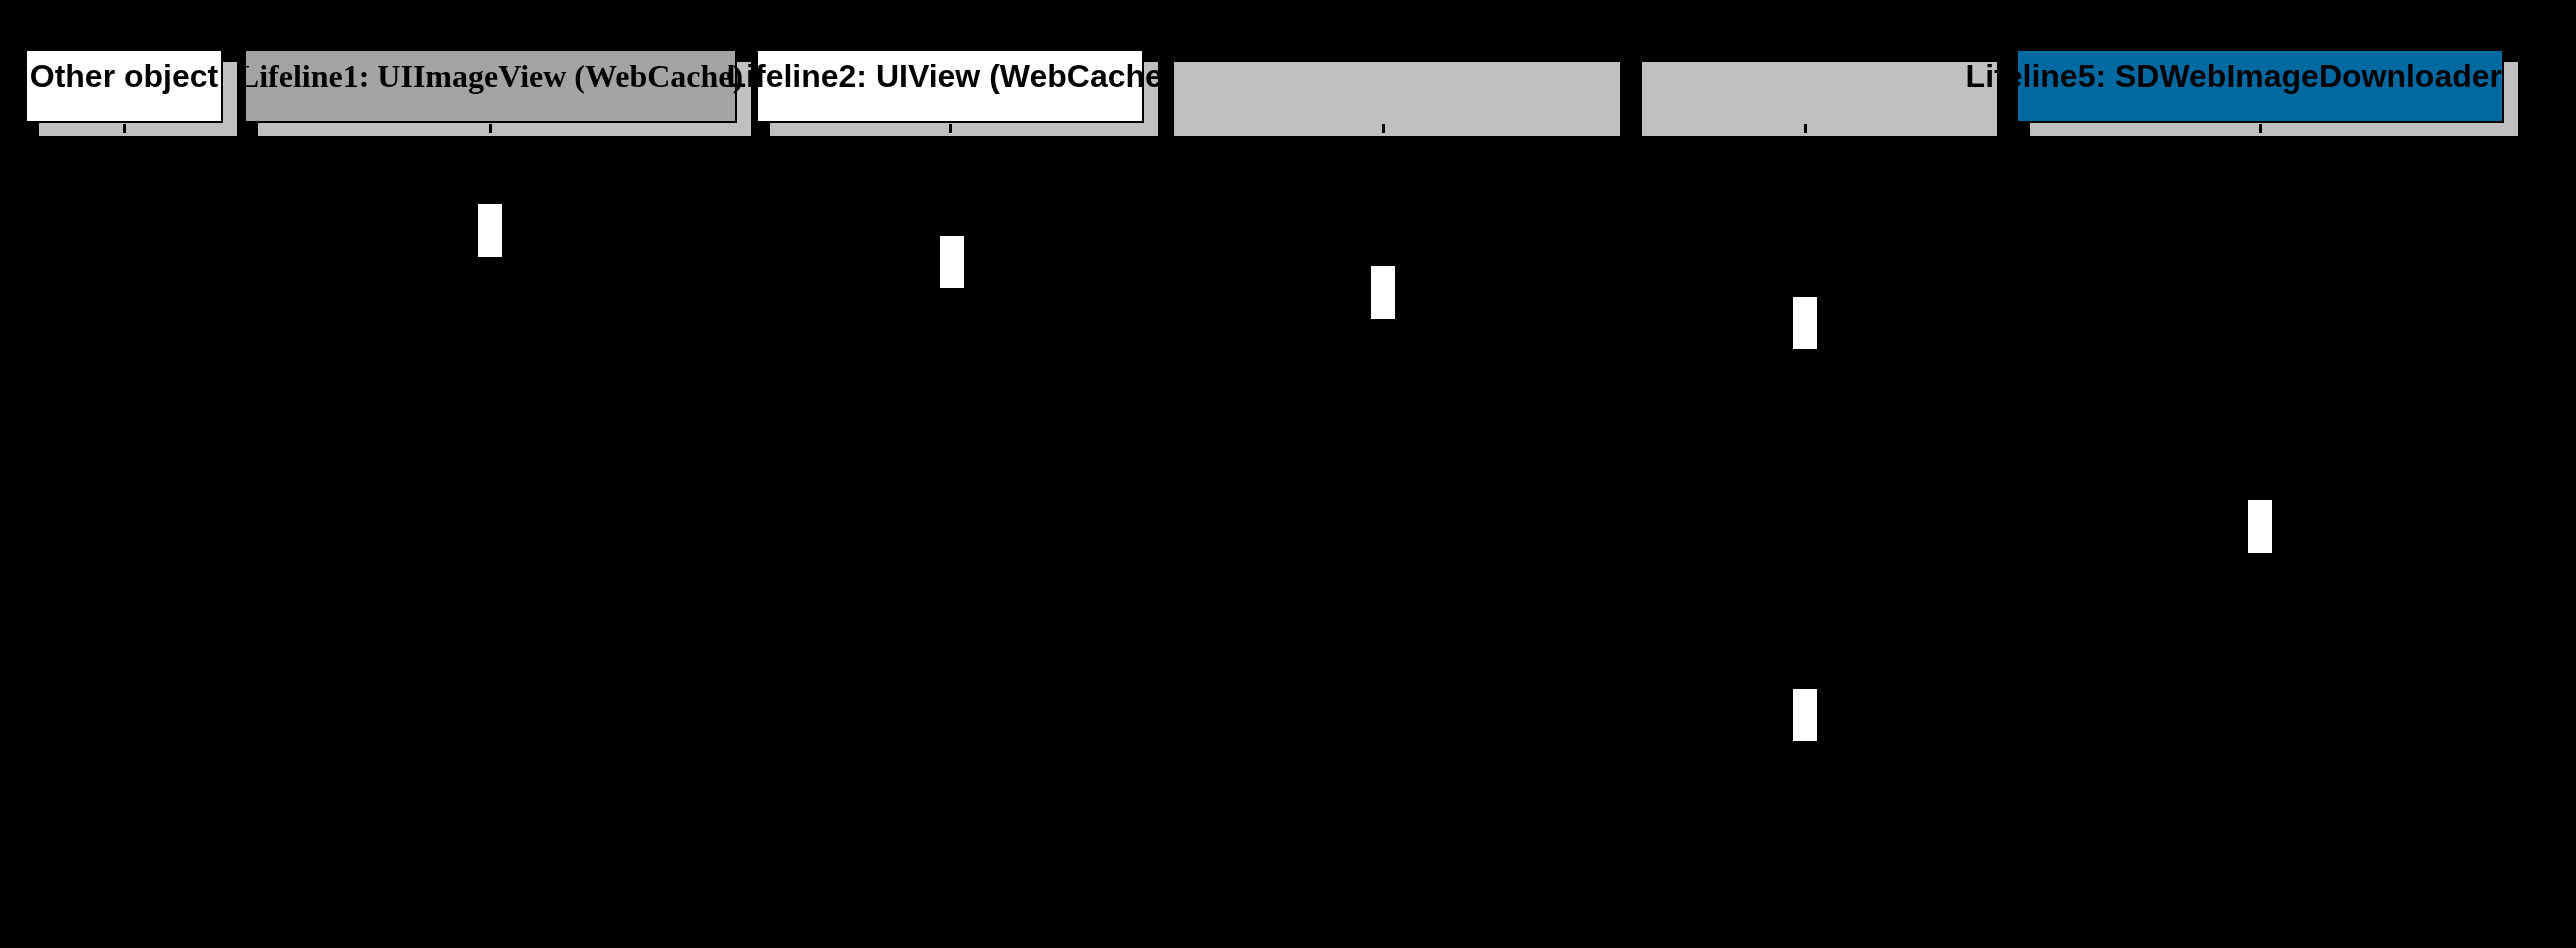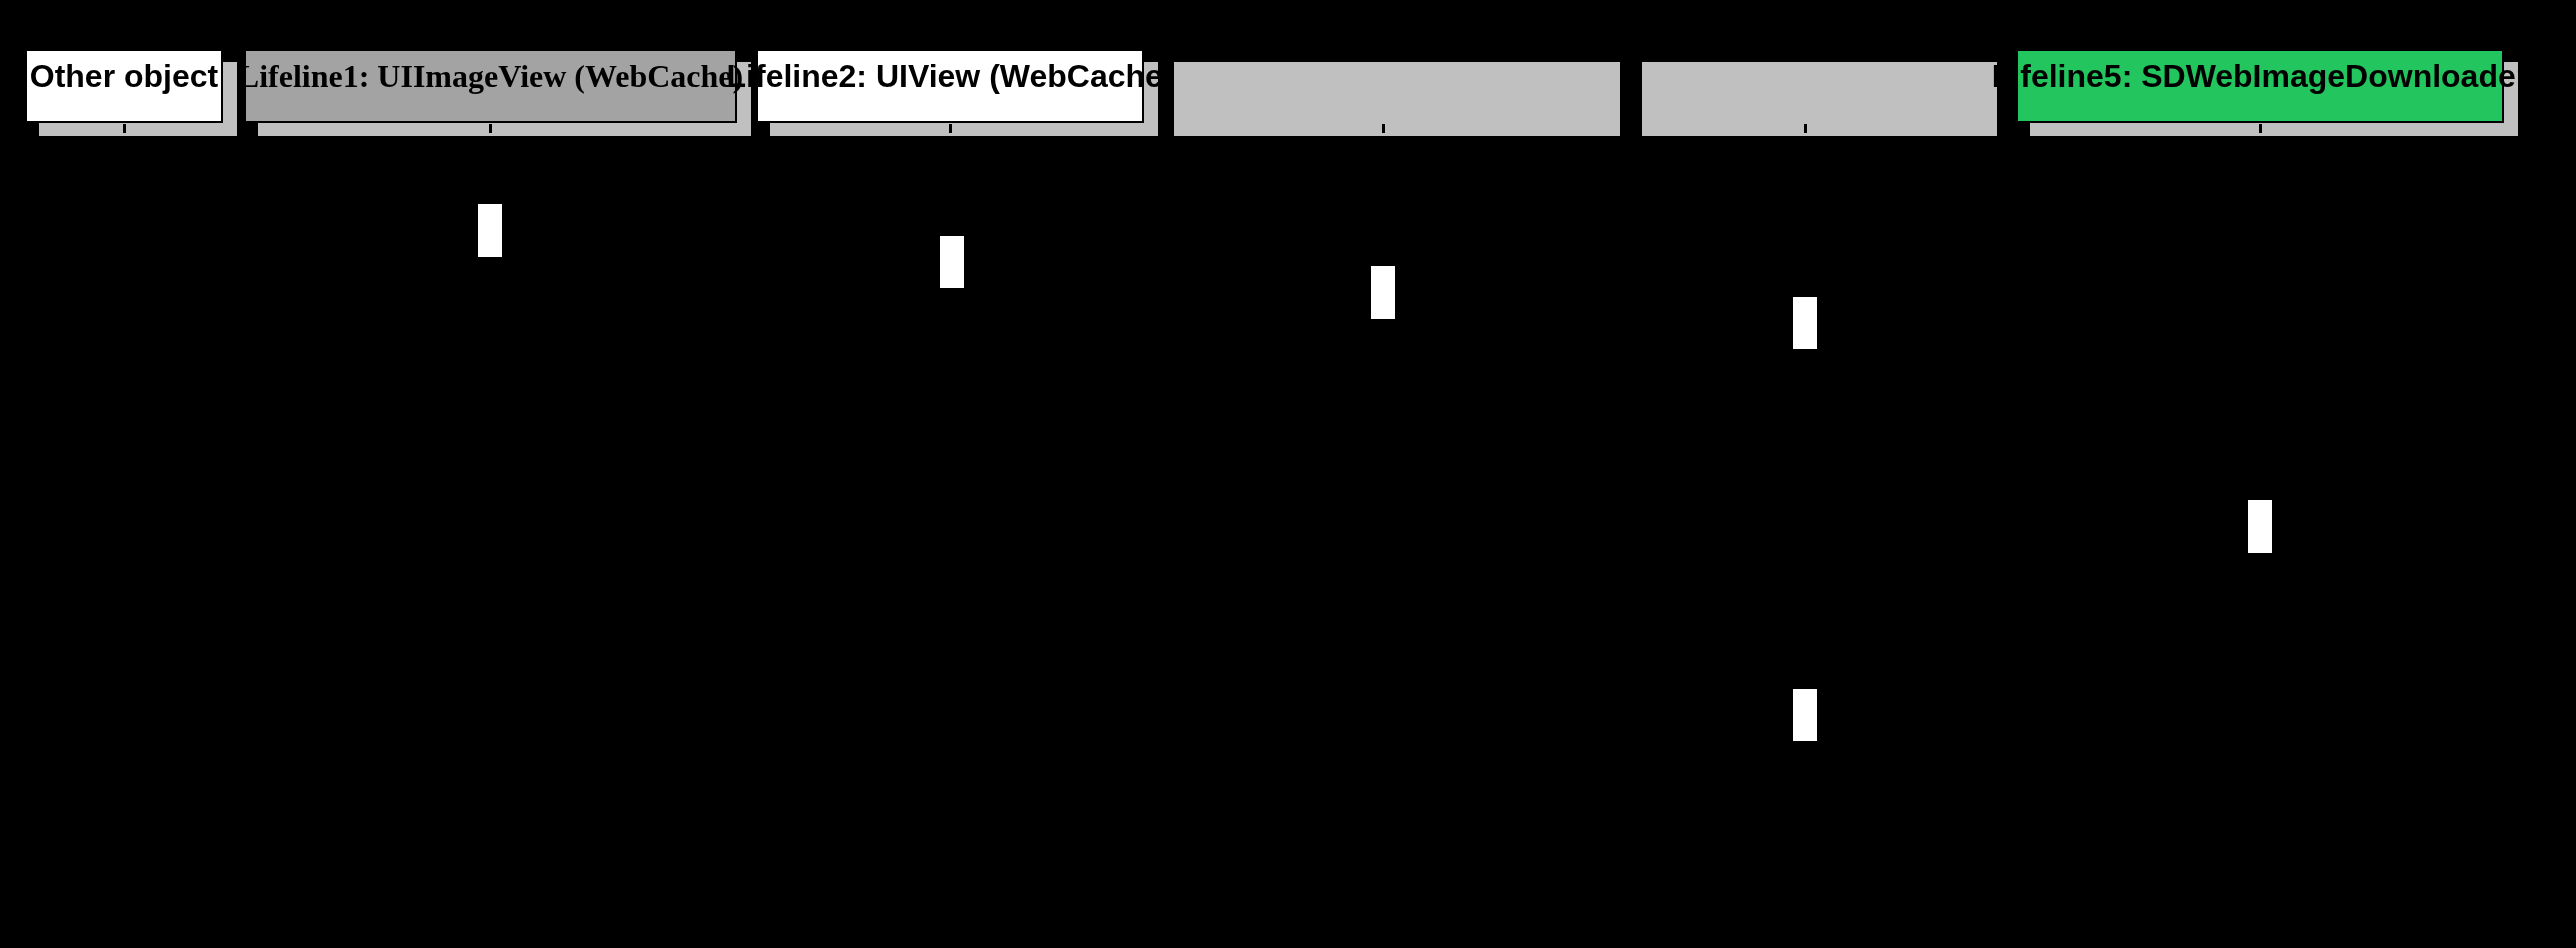--- a/index.html
+++ b/index.html
@@ -61,21 +61,21 @@
     <div class="head-shadow" style="background: rgb(192, 192, 192); left: 770px; top: 62px; width: 388px; height: 74px;"></div>
     <div class="lifeline-head" style="background: rgb(255, 255, 255); border-color: rgb(0, 0, 0); left: 756px; top: 49px; width: 388px; height: 74px;">
       <span class="head-label" style="color: rgb(0, 0, 0);">Lifeline2: UIView (WebCache)</span>
     </div>
     <div class="lifeline-dash" style="background: rgb(0, 0, 0); left: 949px; top: 124px; width: 2.9px; height: 8.7px;"></div>
     <div class="head-shadow" style="background: rgb(192, 192, 192); left: 1174px; top: 62px; width: 446px; height: 74px;"></div>
     <div class="lifeline-dash" style="background: rgb(0, 0, 0); left: 1382px; top: 124px; width: 2.9px; height: 8.7px;"></div>
     <div class="head-shadow" style="background: rgb(192, 192, 192); left: 1642px; top: 62px; width: 355px; height: 74px;"></div>
     <div class="lifeline-dash" style="background: rgb(0, 0, 0); left: 1804px; top: 124px; width: 2.9px; height: 8.7px;"></div>
     <div class="head-shadow" style="background: rgb(192, 192, 192); left: 2030px; top: 62px; width: 488px; height: 74px;"></div>
-    <div class="lifeline-head" style="background: #22c55e; border-color: rgb(0, 0, 0); left: 2016px; top: 49px; width: 488px; height: 74px;">
+    <div class="lifeline-head" style="background: #0369a1; border-color: rgb(0, 0, 0); left: 2016px; top: 49px; width: 488px; height: 74px; justify-content: flex-end;">
       <span class="head-label" style="color: rgb(0, 0, 0);">Lifeline5: SDWebImageDownloader</span>
     </div>
     <div class="lifeline-dash" style="background: rgb(0, 0, 0); left: 2259px; top: 124px; width: 2.9px; height: 8.7px;"></div>
     <div class="activation-bar" style="background: rgb(255, 255, 255); left: 478px; top: 204px; width: 24px; height: 53px;"></div>
     <div class="activation-bar" style="background: rgb(255, 255, 255); left: 940px; top: 236px; width: 24px; height: 52px;"></div>
     <div class="activation-bar" style="background: rgb(255, 255, 255); left: 1371px; top: 266px; width: 24px; height: 53px;"></div>
     <div class="activation-bar" style="background: rgb(255, 255, 255); left: 1793px; top: 297px; width: 24px; height: 52px;"></div>
     <div class="activation-bar" style="background: rgb(255, 255, 255); left: 2248px; top: 500px; width: 24px; height: 53px;"></div>
     <div class="activation-bar" style="background: rgb(255, 255, 255); left: 1793px; top: 689px; width: 24px; height: 52px;"></div>
   </div>

